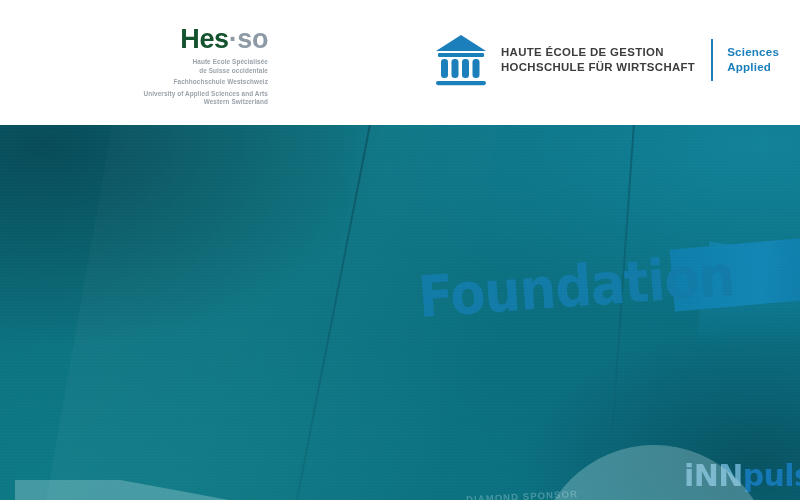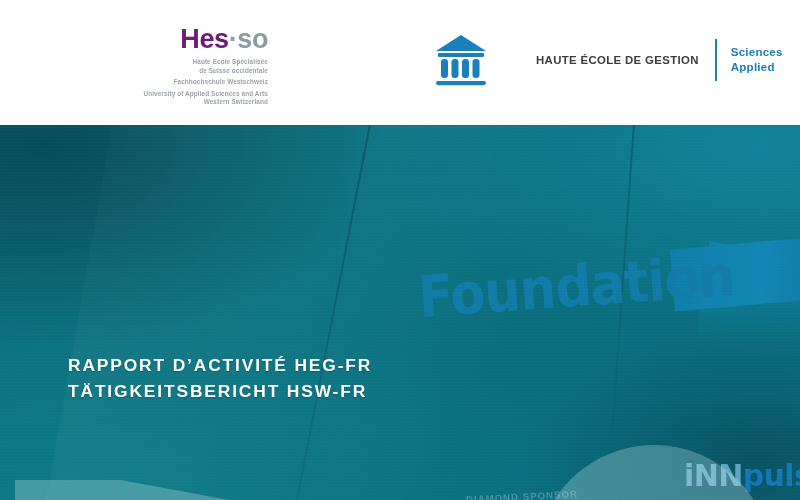--- a/index.html
+++ b/index.html
@@ -15,35 +15,35 @@
     position:absolute;left:0;top:0;width:800px;height:125px;
     background:#ffffff;z-index:30;
   }
 
   
   .hesso{position:absolute;left:68px;top:26px;width:200px;text-align:right;}
   .hesso-word{
     font-size:27px;font-weight:bold;line-height:1;
     letter-spacing:-0.4px;white-space:nowrap;
   }
-  .hesso-word .p1{color:#701a75;}
+  .hesso-word .p1{color:#14532d;}
   .hesso-word .p2{color:#8d9aa6;font-weight:bold;text-align:center;}
   .hesso-sub{
     color:#9aa3ab;font-size:6.4px;line-height:8.6px;
     font-weight:bold;letter-spacing:.1px;margin-top:5px;
   }
   .hesso-sub div{white-space:nowrap;}
   .hesso-sub .gap{height:3px;}
 
   
   .heg{position:absolute;left:434px;top:27px;height:66px;display:flex;align-items:center;}
   .temple{position:relative;width:54px;height:56px;margin-right:13px;}
   .heg-txt{
     color:#3c3c3b;font-size:11.4px;font-weight:bold;
-    line-height:14.6px;letter-spacing:.35px;white-space:nowrap;margin-left:35px;
+    line-height:14.6px;letter-spacing:.35px;white-space:nowrap;
   }
   .heg-div{
     width:2px;height:42px;background:#1a7fba;
     margin:0 14px 0 16px;
   }
   .heg-city{
     color:#1a7fba;font-size:11.6px;font-weight:bold;
     line-height:14.6px;letter-spacing:.2px;white-space:nowrap;
   }
 
@@ -179,20 +179,21 @@
           <rect x="4" y="21" width="46" height="4" rx="1.2" fill="#1a7fba"></rect>
           <rect x="7" y="27" width="7" height="19" rx="3.2" fill="#1a7fba"></rect>
           <rect x="17.5" y="27" width="7" height="19" rx="3.2" fill="#1a7fba"></rect>
           <rect x="28" y="27" width="7" height="19" rx="3.2" fill="#1a7fba"></rect>
           <rect x="38.5" y="27" width="7" height="19" rx="3.2" fill="#1a7fba"></rect>
           <rect x="2" y="49" width="50" height="4.2" rx="2.1" fill="#1a7fba"></rect>
         </svg>
       </div>
       <div class="heg-txt">
         <div>HAUTE ÉCOLE DE GESTION</div>
+        <div>HOCHSCHULE FÜR WIRTSCHAFT</div>
       </div>
       <div class="heg-div"></div>
       <div class="heg-city">
         <div>Sciences</div>
         <div>Applied</div>
       </div>
     </div>
   </div>
 
   <div class="banner">
@@ -213,18 +214,14 @@
     <div class="bgword w-inn"><span class="a">iNN</span><span class="b">pulsa</span></div>
 
     <div class="layer ring"></div>
 
     <div class="bgword w-diamond">DIAMOND SPONSOR</div>
 
     <div class="layer chev"></div>
 
     <div class="layer grain"></div>
 
-    <div class="title">
-      <div>RAPPORT D’ACTIVITÉ HEG-FR</div>
-      <div>TÄTIGKEITSBERICHT HSW-FR</div>
-    </div>
   </div>
 </div>
 
 </body></html>

